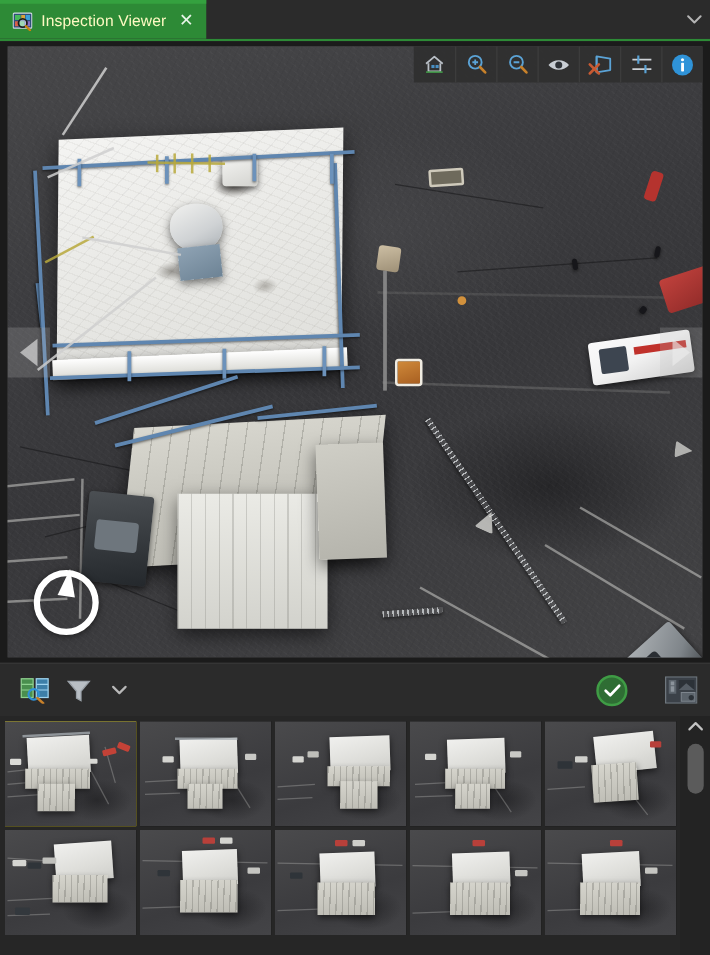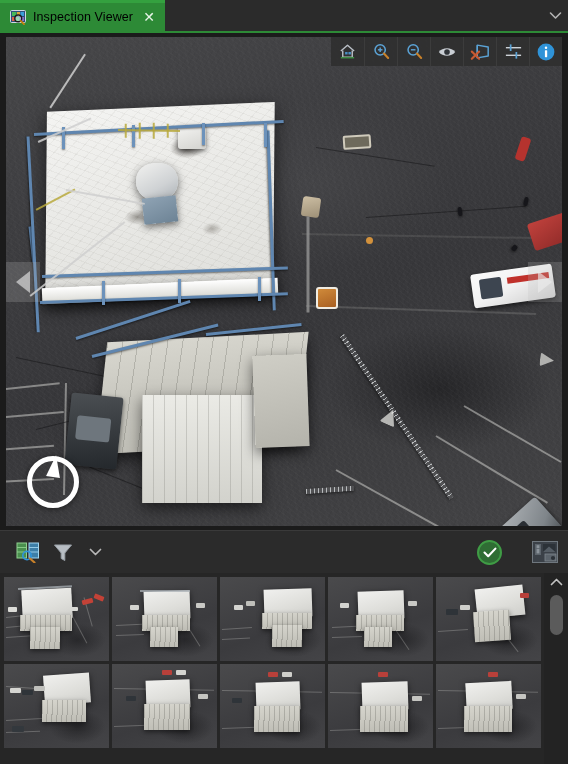--- a/index.html
+++ b/index.html
@@ -40,21 +40,21 @@
     border-top: 3px solid #34a13f;
     cursor: default;
   }
   .tab-icon {
     width: 16px; height: 16px;
     display: block;
     flex: 0 0 auto;
   }
   .tab-label {
     font-size: 12.5px;
-    color: #000000;
+    color: #fef9c3;
     white-space: nowrap;
     letter-spacing: 0.1px;
   }
   .tab-close {
     font-size: 14px;
     color: #e8f5e9;
     line-height: 1;
     padding: 0 1px 1px 3px;
     font-family: "DejaVu Sans", sans-serif;
     cursor: pointer;

